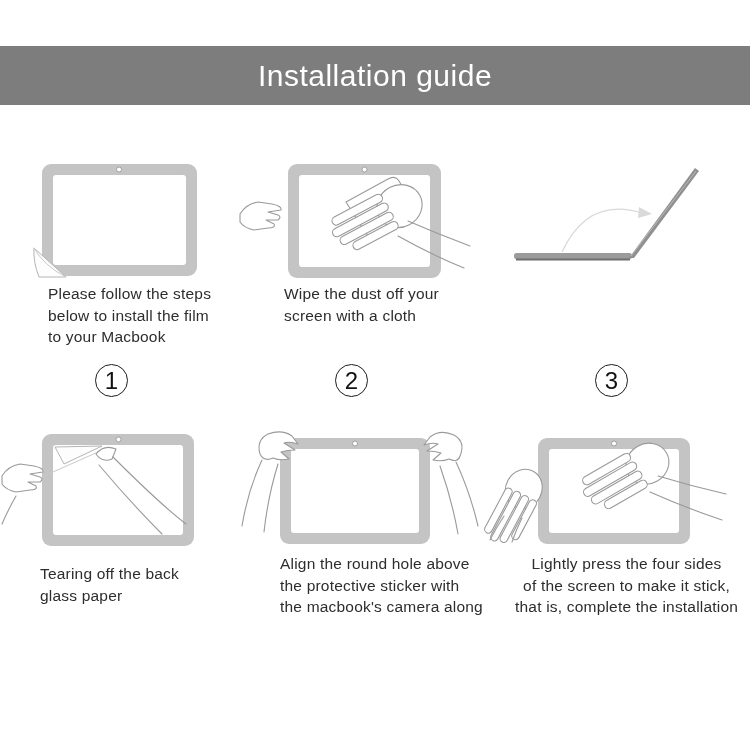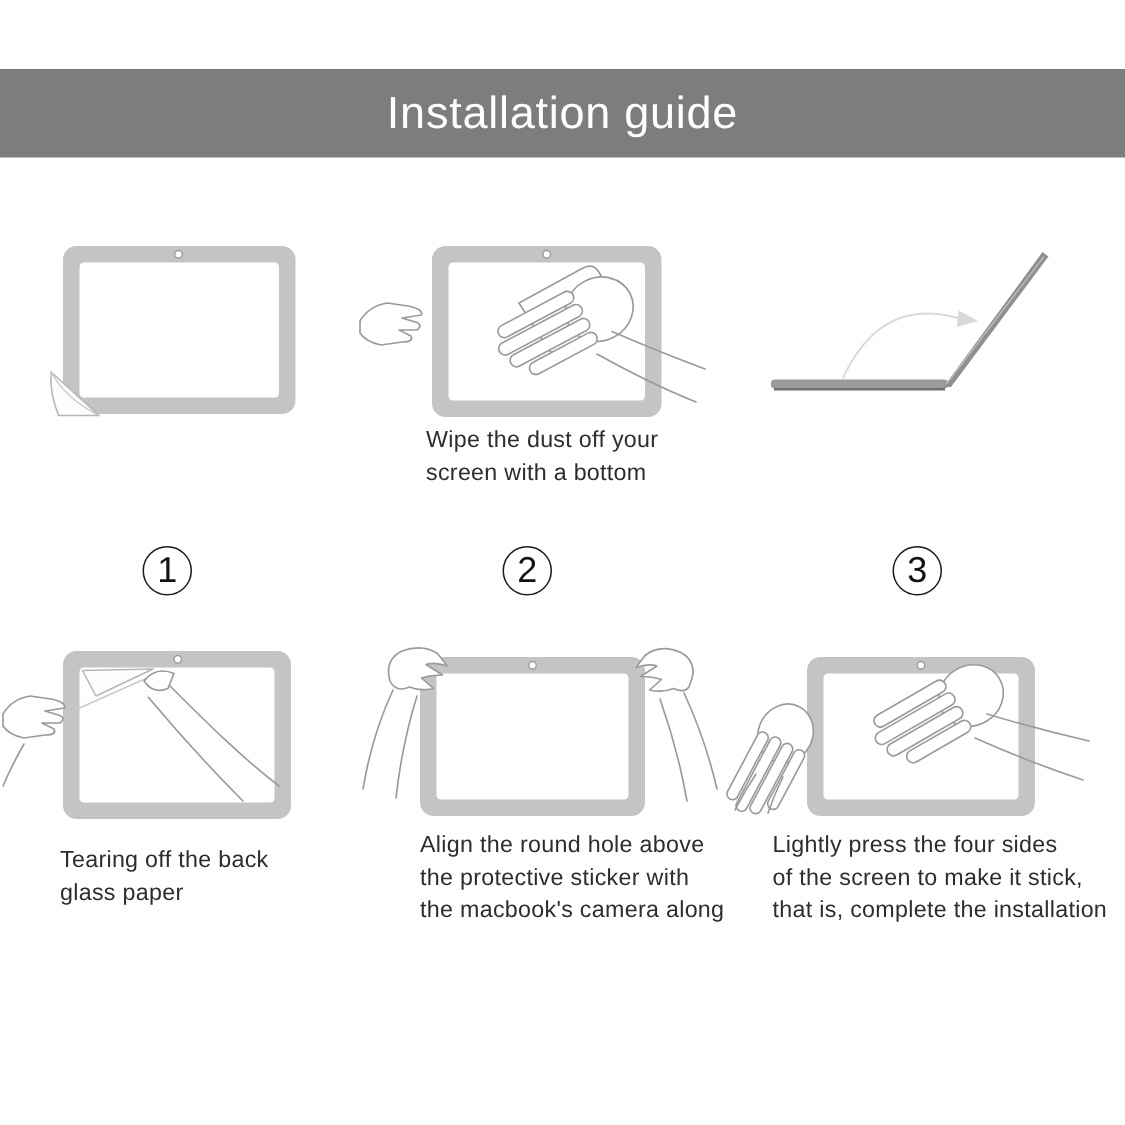--- a/index.html
+++ b/index.html
@@ -42,20 +42,23 @@
     <div class="banner-title">Installation guide</div>
   </div>
 
   <svg class="illus" style="left:30px;top:158px;" width="180" height="124" viewBox="0 0 180 124">
     <rect class="frame" x="12" y="6" width="155" height="112" rx="9"></rect>
     <rect class="screen" x="23" y="17" width="133" height="90" rx="3"></rect>
     <circle class="cam" cx="89" cy="11.5" r="2.5"></circle>
     <path class="flap" d="M4,90 L36,119 L9,119 Q3,104 4,90 Z"></path>
     <path class="lnlight" d="M4,90 Q14,108 36,119"></path>
   </svg>
+  <div class="caption" style="left:48px;top:283px;">Please follow the steps
+below to install the film
+to your Macbook</div>
   <div class="stepnum" style="left:95px;top:364px;">1</div>
 
   <svg class="illus" style="left:238px;top:158px;" width="240" height="124" viewBox="0 0 240 124">
     <rect class="frame" x="50" y="6" width="153" height="114" rx="9"></rect>
     <rect class="screen" x="61" y="17" width="131" height="92" rx="3"></rect>
     <circle class="cam" cx="126.5" cy="11.5" r="2.5"></circle>
 
     <g transform="translate(0,40)">
       <path class="hand" d="M2,16 Q8,6 20,4 L34,6 Q44,8 43,12 L30,14 L40,17 Q44,19 40,22 L28,22 L36,26 Q38,30 30,30 L16,32 Q6,30 2,24 Z"></path>
     </g>
@@ -66,21 +69,21 @@
       <ellipse class="hand" cx="12" cy="2" rx="23" ry="21"></ellipse>
       <rect class="hand" x="-55" y="-19" width="56" height="8.5" rx="4.2"></rect>
       <rect class="hand" x="-60" y="-8.5" width="62" height="8.5" rx="4.2"></rect>
       <rect class="hand" x="-57" y="2" width="59" height="8.5" rx="4.2"></rect>
       <rect class="hand" x="-48" y="12.5" width="50" height="8.5" rx="4.2"></rect>
     </g>
     <path class="ln" d="M170,63 Q200,76 232,88"></path>
     <path class="ln" d="M160,78 Q196,98 226,110"></path>
   </svg>
   <div class="caption" style="left:284px;top:283px;">Wipe the dust off your
-screen with a bottom</div>
+screen with a cloth</div>
   <div class="stepnum" style="left:335px;top:364px;">2</div>
 
   <svg class="illus" style="left:500px;top:158px;" width="210" height="122" viewBox="0 0 210 122">
     <rect x="14" y="95" width="118" height="6" rx="2.5" fill="#9b9b9b"></rect>
     <path d="M16,101.5 L130,101.5" stroke="#6f6f6f" stroke-width="1.8" fill="none"></path>
     <polygon points="129,100 134,100 199,13 195,10" fill="#909090"></polygon>
     <path d="M131,98 L196,13" stroke="#c4c4c4" stroke-width="0.8" fill="none"></path>
     <path d="M62,94 Q88,38 142,55" stroke="#d9d9d9" stroke-width="1.3" fill="none"></path>
     <polygon points="139,49 152,56 138,60" fill="#d9d9d9"></polygon>
   </svg>
@@ -153,18 +156,18 @@
         <ellipse class="hand" cx="12" cy="2" rx="22" ry="20"></ellipse>
         <rect class="hand" x="-53" y="-18" width="54" height="8.5" rx="4.2"></rect>
         <rect class="hand" x="-58" y="-7.5" width="60" height="8.5" rx="4.2"></rect>
         <rect class="hand" x="-55" y="3" width="57" height="8.5" rx="4.2"></rect>
         <rect class="hand" x="-46" y="13.5" width="48" height="8.5" rx="4.2"></rect>
       </g>
       <path class="ln" d="M172,52 Q205,62 240,70"></path>
       <path class="ln" d="M164,68 Q200,84 236,96"></path>
     </g>
   </svg>
-  <div class="caption" style="left:515px;top:553px;">Lightly press the four sides
+  <div class="caption" style="left:515px;top:553px;text-align:center;">Lightly press the four sides
 of the screen to make it stick,
 that is, complete the installation</div>
   <div class="stepnum" style="left:598px;top:667px;">6</div>
 
 </div>
 
 </body></html>

